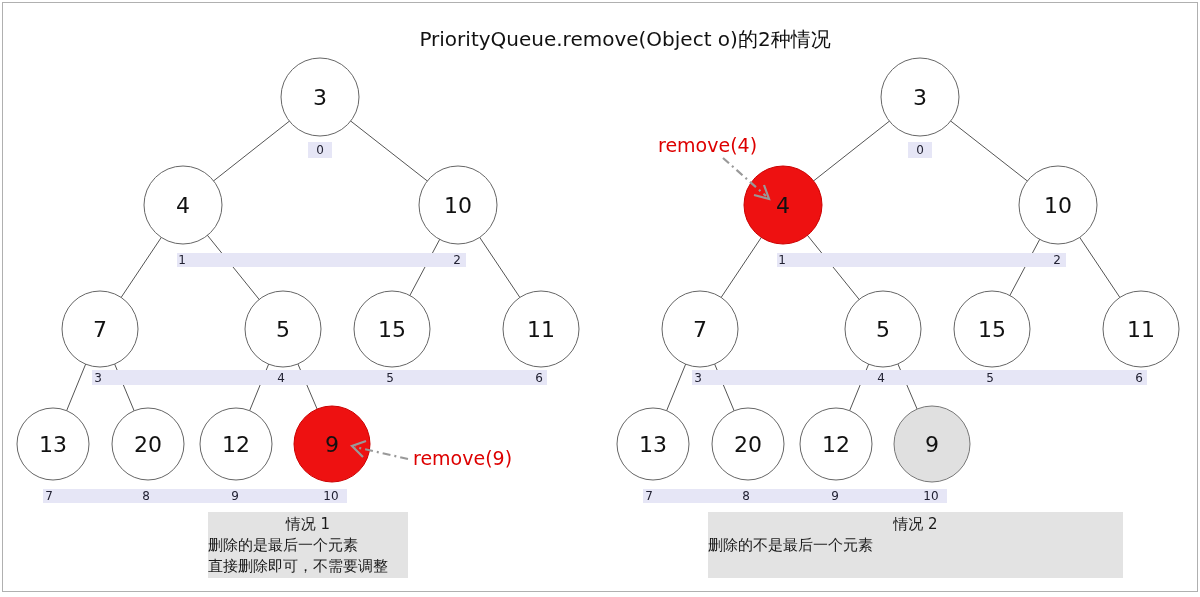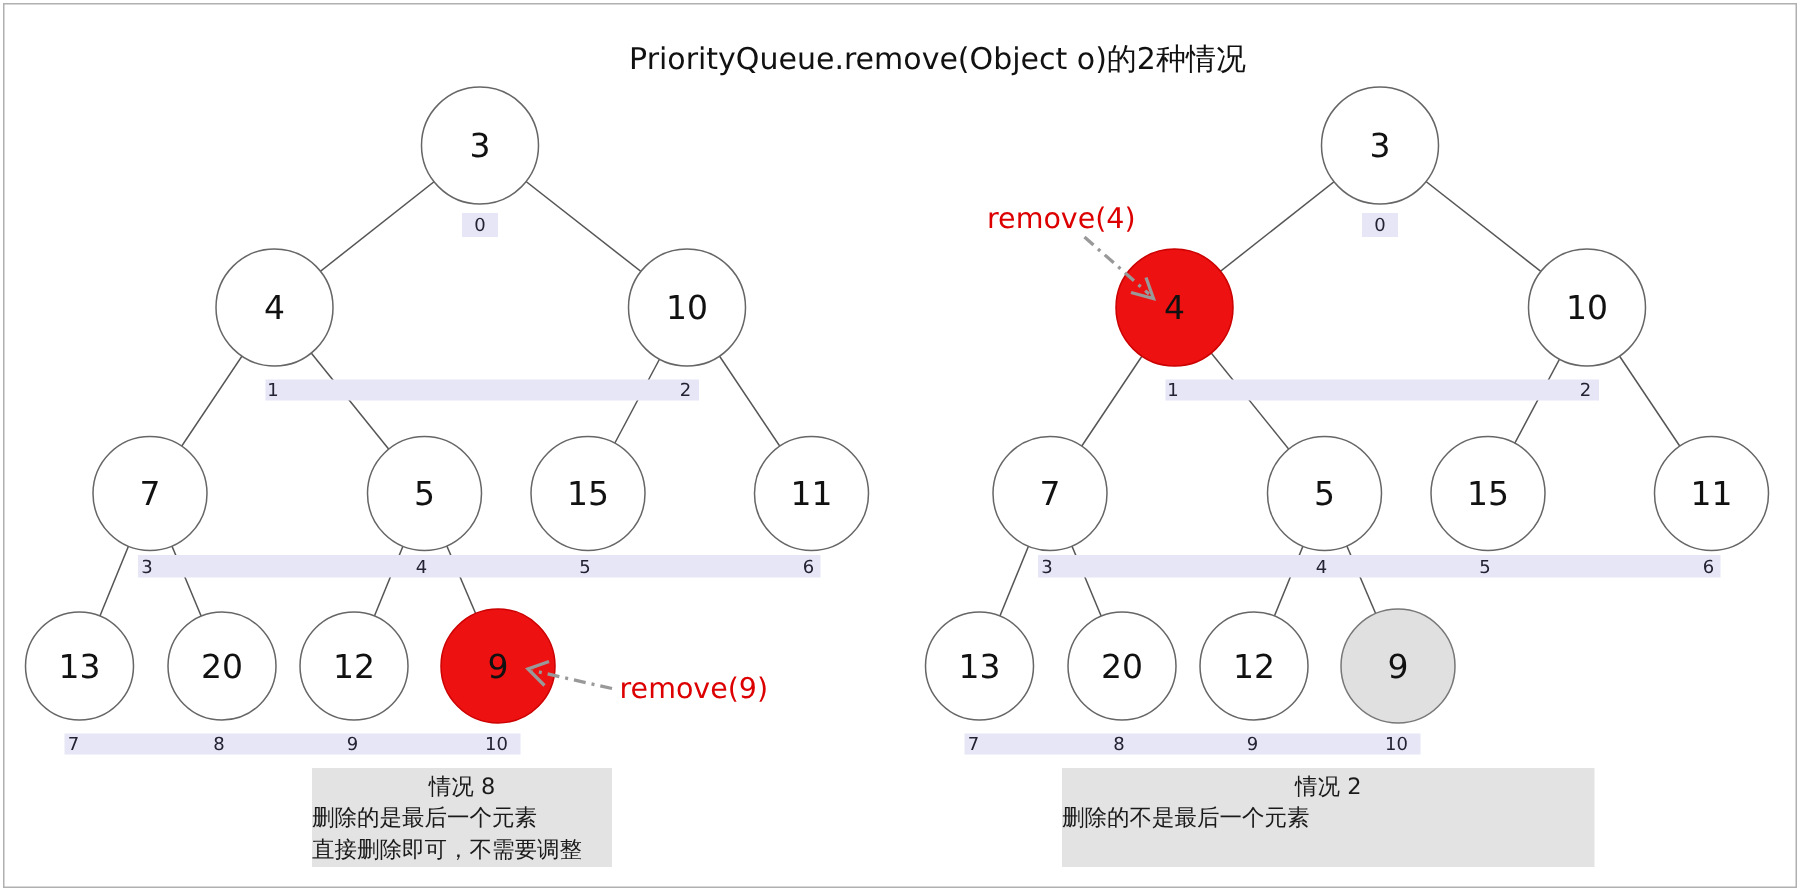--- a/index.html
+++ b/index.html
@@ -116,23 +116,23 @@
     <circle cx="932" cy="444" r="38" fill="#e0e0e0" stroke="#777777" stroke-width="1"></circle>
     <text x="932" y="444" dy="0.35em" text-anchor="middle" font-size="22" fill="#111111">9</text>
     <line x1="723" y1="158" x2="766" y2="196" stroke="#999999" stroke-width="2.2" stroke-dasharray="8 4 2 4"></line>
     <polyline points="754,195 769,199 764,185" fill="none" stroke="#999999" stroke-width="2.2"></polyline>
     <text x="658" y="152" font-size="19" fill="#dd0000">remove(4)</text>
   </svg>
 
 <div class="title">PriorityQueue.remove(Object o)的2种情况</div>
 
 <div class="caption" id="caption-0" style="left: 208px; top: 512px; width: 200px; height: 64px;">
-  <div class="cap-title">情况 8</div>
+  <div class="cap-title">情况 1</div>
   <div class="cap-line">删除的是最后一个元素</div>
   <div class="cap-line">直接删除即可，不需要调整</div>
 </div>
 
-<div class="caption" id="caption-1" style="left: 708px; top: 512px; width: 355px; height: 64px;">
+<div class="caption" id="caption-1" style="left: 708px; top: 512px; width: 415px; height: 64px;">
   <div class="cap-title">情况 2</div>
   <div class="cap-line">删除的不是最后一个元素</div>
 </div>
 
 <div class="watermark" style="left: 1038px; top: 555px;">©稀土掘金技术社区</div>
 
 </body></html>

